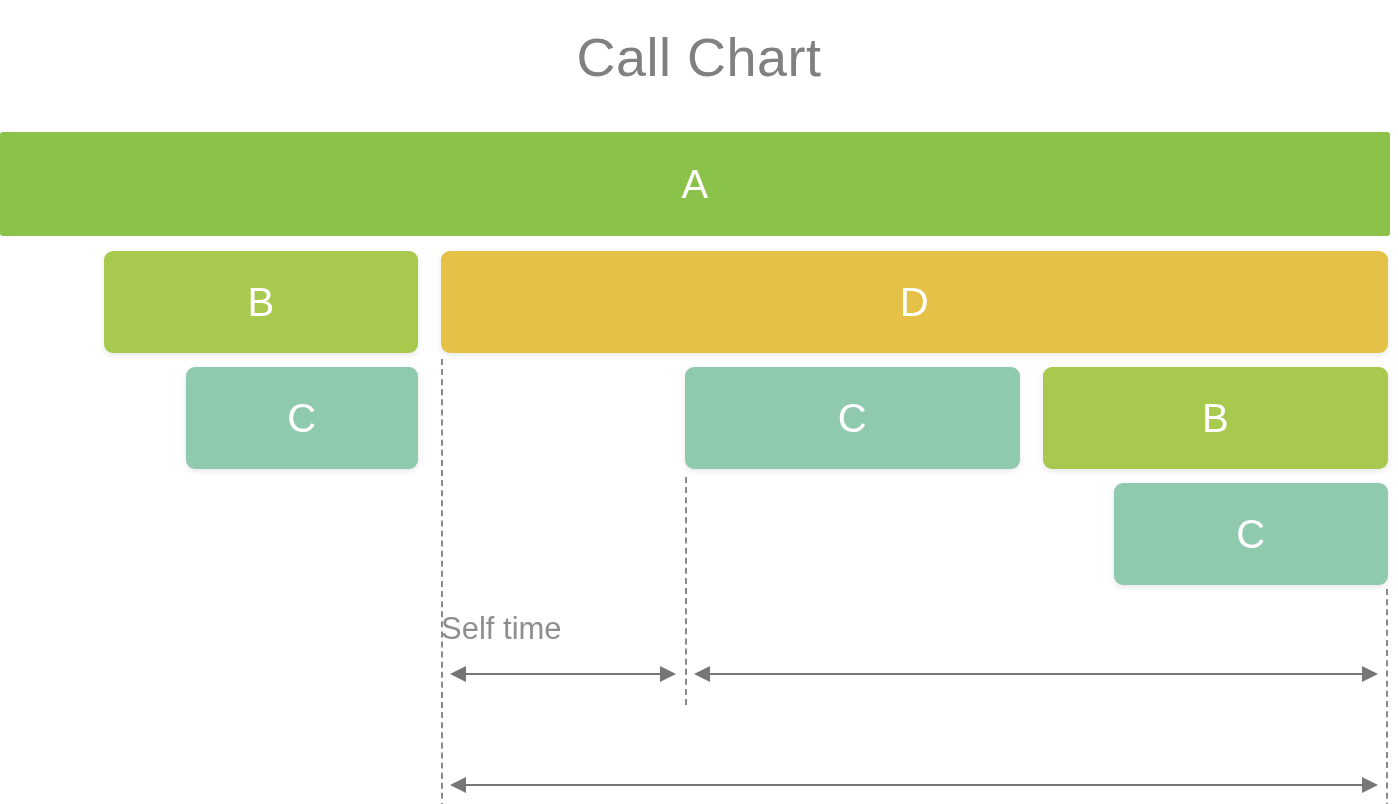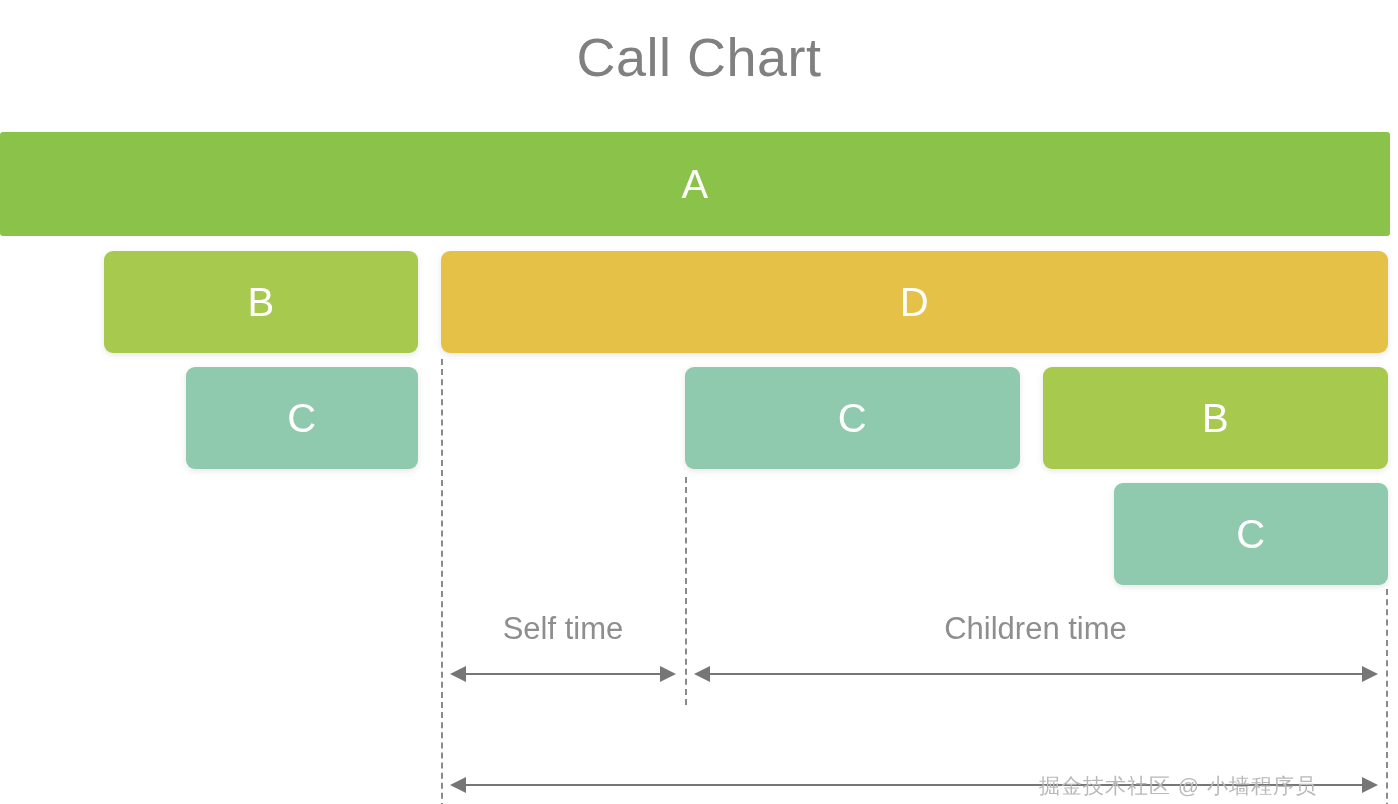--- a/index.html
+++ b/index.html
@@ -83,21 +83,20 @@
   .measure .head.left {
     left: 0;
     border-right: 16px solid #767676;
   }
   .measure .head.right {
     right: 0;
     border-left: 16px solid #767676;
   }
   .measure-label {
     position: absolute;
-    text-align: center;
     font-size: 31px;
     font-weight: 300;
     color: #8e8e8e;
     line-height: 38px;
     user-select: none;
   }
   
   .watermark {
     position: absolute;
     font-size: 21px;
@@ -149,30 +148,28 @@
   <div class="guide" style="left:1386px; top:574px; height:230px;"></div>
 
   <div class="measure-label" style="left:441px; top:595px; width:244px;">Self time</div>
 
   <div class="measure" style="left:450px; top:647px; width:226px;">
     <span class="head left"></span>
     <span class="shaft"></span>
     <span class="head right"></span>
   </div>
 
-  <div class="measure-label" style="left:685px; top:595px; width:701px;">Children time</div>
 
   <div class="measure" style="left:694px; top:647px; width:684px;">
     <span class="head left"></span>
     <span class="shaft"></span>
     <span class="head right"></span>
   </div>
 
 
   <div class="measure" style="left:450px; top:758px; width:928px;">
     <span class="head left"></span>
     <span class="shaft"></span>
     <span class="head right"></span>
   </div>
 
-  <div class="watermark" style="left:1039px; top:757px;">掘金技术社区 @ 小墙程序员</div>
 
 </div>
 
 </body></html>

